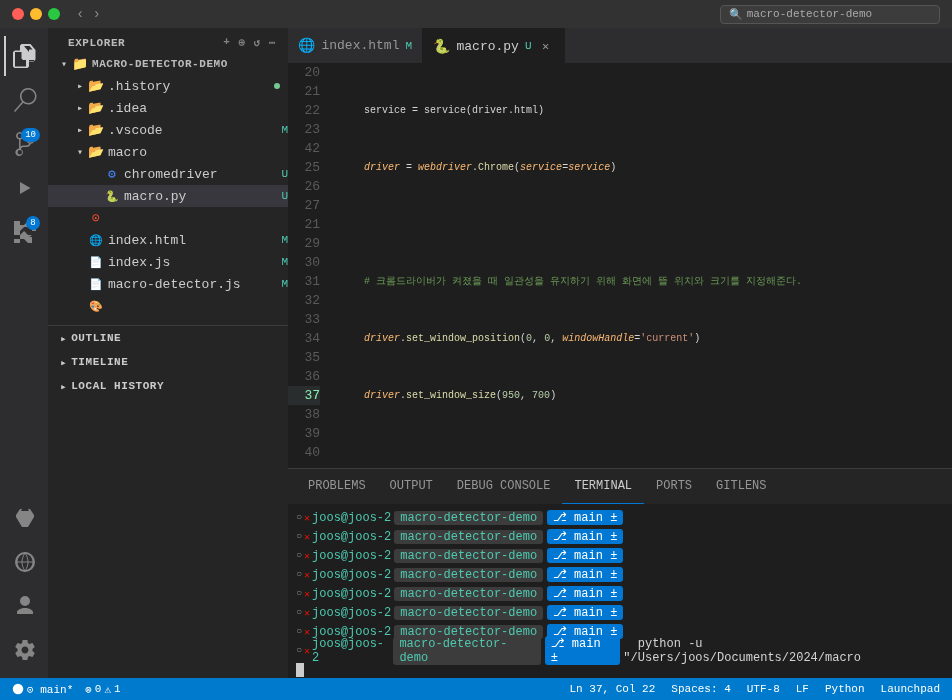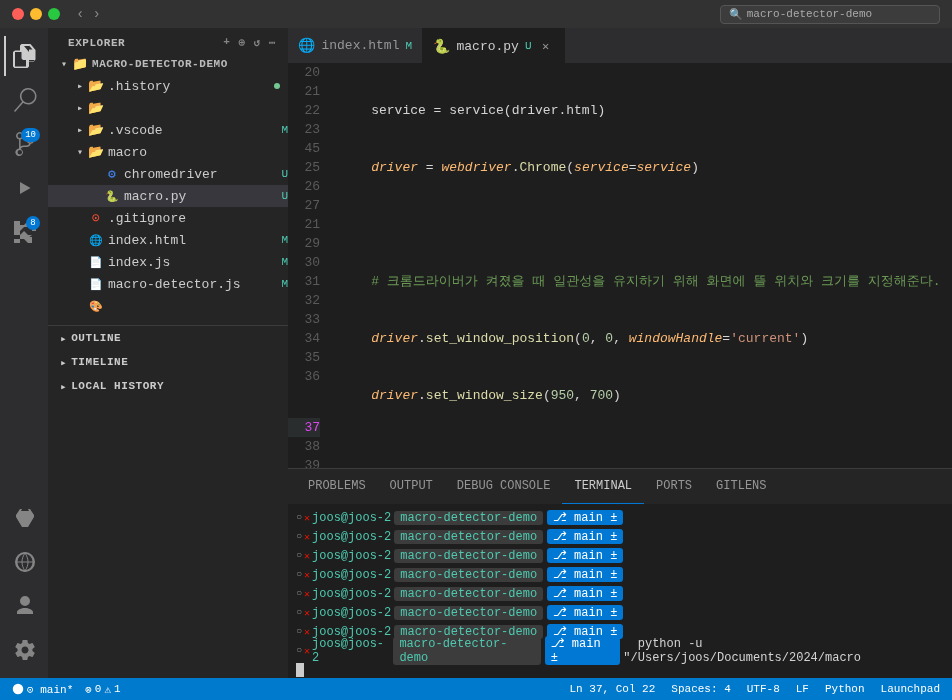--- a/index.html
+++ b/index.html
@@ -289,21 +289,21 @@
     }
     .line-number {
       height: 19px;
       display: flex;
       align-items: center;
       justify-content: flex-end;
     }
     .code-content {
       flex: 1;
       padding-left: 8px;
-      font-size: 13px;
+      font-size: 10px;
       line-height: 19px;
       white-space: pre;
       overflow-x: auto;
     }
     .code-line {
       height: 19px;
       display: flex;
       align-items: center;
     }
     .fn { color: #dcdcaa; }
@@ -508,20 +508,21 @@
       <div class="tree-item" style="padding-left: 24px;">
         <span class="chevron">▸</span>
         <span class="file-icon icon-folder" style="font-size:13px;">📂</span>
         <span class="label">.history</span>
         <span class="dot-green-sm"></span>
       </div>
 
       <div class="tree-item" style="padding-left: 24px;">
         <span class="chevron">▸</span>
         <span class="file-icon icon-folder" style="font-size:13px;">📂</span>
+        <span class="label">.idea</span>
       </div>
 
       <div class="tree-item" style="padding-left: 24px;">
         <span class="chevron">▸</span>
         <span class="file-icon icon-folder" style="font-size:13px;">📂</span>
         <span class="label">.vscode</span>
         <span class="badge-m">M</span>
       </div>
 
       <div class="tree-item" style="padding-left: 24px;">
@@ -540,21 +541,20 @@
       <div class="tree-item active-file" style="padding-left: 40px;">
         <span class="chevron" style="visibility:hidden;">▸</span>
         <span class="file-icon icon-python" style="color:#3572A5;font-size:11px;">🐍</span>
         <span class="label">macro.py</span>
         <span class="badge-u">U</span>
       </div>
 
       <div class="tree-item" style="padding-left: 24px;">
         <span class="chevron" style="visibility:hidden;">▸</span>
         <span class="file-icon icon-git">⊙</span>
-        <span class="label">.gitignore</span>
       </div>
 
       <div class="tree-item" style="padding-left: 24px;">
         <span class="chevron" style="visibility:hidden;">▸</span>
         <span class="file-icon icon-html" style="font-size:11px;">🌐</span>
         <span class="label">index.html</span>
         <span class="badge-m">M</span>
       </div>
 
       <div class="tree-item" style="padding-left: 24px;">
@@ -609,34 +609,34 @@
     </div>
 
     <div style="flex:1; display:flex; flex-direction:column; overflow:hidden;">
 
       <div class="code-editor">
         <div class="line-numbers">
           <div class="line-number">20</div>
           <div class="line-number">21</div>
           <div class="line-number">22</div>
           <div class="line-number">23</div>
-          <div class="line-number">45</div>
+          <div class="line-number">42</div>
           <div class="line-number">25</div>
           <div class="line-number">26</div>
           <div class="line-number">27</div>
           <div class="line-number">21</div>
           <div class="line-number">29</div>
           <div class="line-number">30</div>
           <div class="line-number">31</div>
           <div class="line-number">32</div>
           <div class="line-number">33</div>
           <div class="line-number">34</div>
           <div class="line-number">35</div>
           <div class="line-number">36</div>
-          <div class="line-number" style="color:#d946ef;background:#2a2d2e;margin-top:32px;">37</div>
+          <div class="line-number" style="color:#86efac;background:#2a2d2e;">37</div>
           <div class="line-number">38</div>
           <div class="line-number">39</div>
           <div class="line-number">40</div>
         </div>
         <div class="code-content">
           <div class="code-line">
             <span class="plain">    service = service(driver.html)</span>
           </div>
           <div class="code-line">
             <span class="plain">    </span><span class="var">driver</span><span class="plain"> = </span><span class="var">webdriver</span><span class="plain">.</span><span class="fn">Chrome</span><span class="plain">(</span><span class="var">service</span><span class="plain">=</span><span class="var">service</span><span class="plain">)</span>

